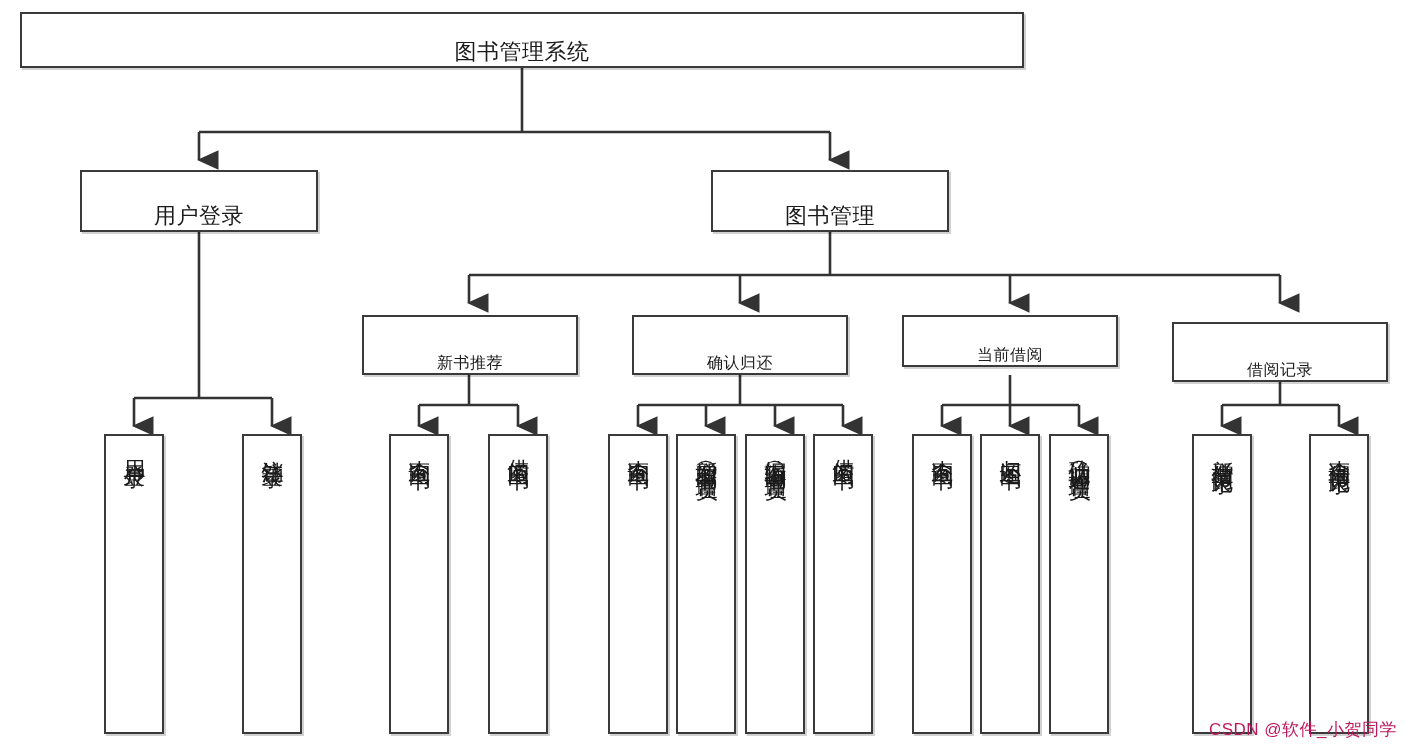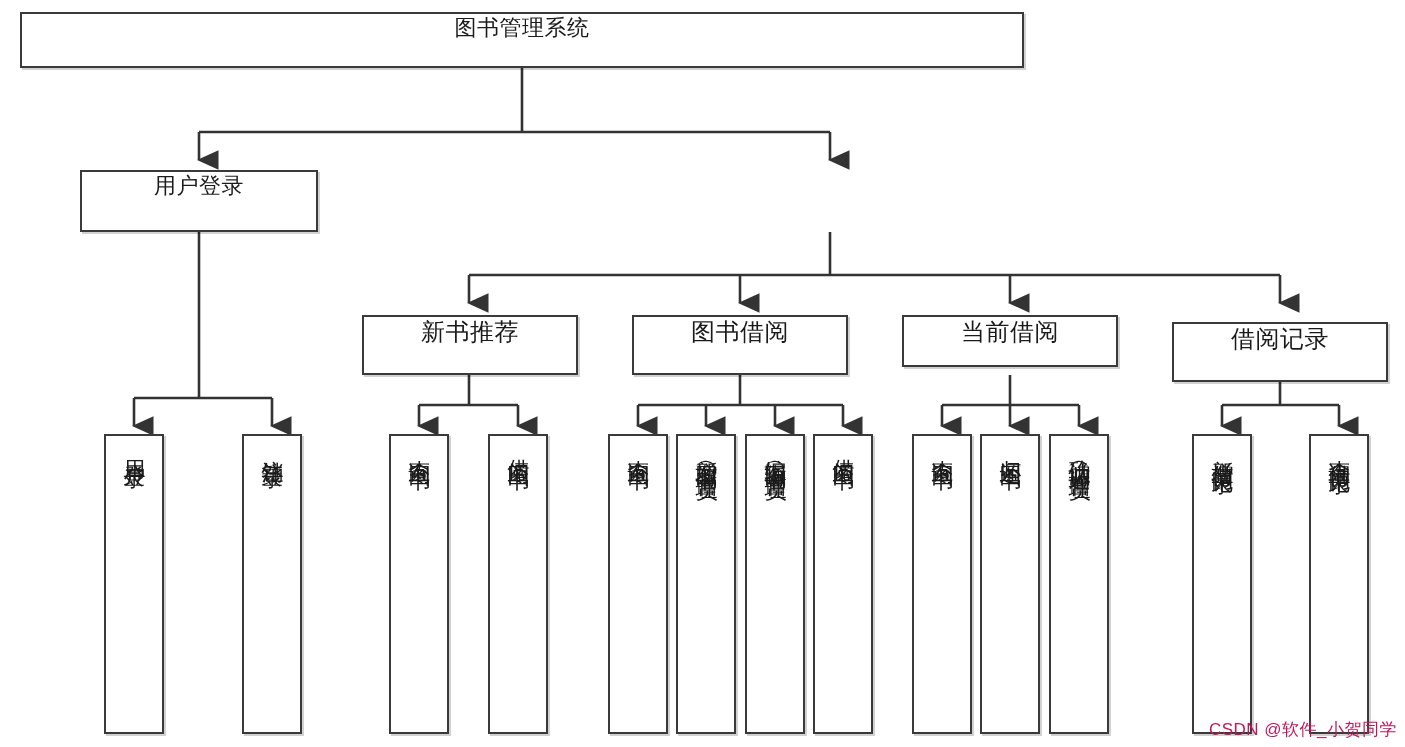--- a/index.html
+++ b/index.html
@@ -11,21 +11,21 @@
   }
   #diagram-root{position:relative;width:1405px;height:747px;background:#fff;}
   svg#wires{position:absolute;left:0;top:0;width:1405px;height:747px;}
 
   .node{
     position:absolute;
     box-sizing:border-box;
     background:#ffffff;
     border:2px solid #3a3a3a;
     display:flex;
-    align-items:flex-start;
+    align-items:flex-end;
     justify-content:center;
     box-shadow:2px 2px 0 rgba(0,0,0,0.18);
   }
   .node .lbl{
     color:#1a1a1a;
     font-size:21px;
     line-height:1.28;
     letter-spacing:0.5px;
     white-space:nowrap;
     text-align:center;
@@ -37,21 +37,21 @@
     line-height:1.22;
     letter-spacing:3px;
     white-space:normal;
   }
   .node.leaf{
     align-items:flex-start;
     padding-top:6px;
   }
   .node.root .lbl{font-size:22px;}
   .node.l2 .lbl{font-size:22px;}
-  .node.l3 .lbl{font-size:24px;}
+  .node.l3 .lbl{font-size:16px;}
 
   #watermark{
     position:absolute;
     right:8px;
     bottom:6px;
     font-size:17px;
     color:#be185d;
     letter-spacing:0.5px;
     white-space:nowrap;
     pointer-events:none;
@@ -112,26 +112,29 @@
     </g>
   </svg>
 
   <div class="node root" style="left:20px;top:12px;width:1004px;height:56px;">
     <span class="lbl">图书管理系统</span>
   </div>
 
   <div class="node l2" style="left:80px;top:170px;width:238px;height:62px;">
     <span class="lbl">用户登录</span>
   </div>
+  <div class="node l2" style="left:711px;top:170px;width:238px;height:62px;">
+    <span class="lbl">图书管理</span>
+  </div>
 
   <div class="node l3" style="left:362px;top:315px;width:216px;height:60px;">
     <span class="lbl">新书推荐</span>
   </div>
   <div class="node l3" style="left:632px;top:315px;width:216px;height:60px;">
-    <span class="lbl">图书借阅</span>
+    <span class="lbl">确认归还</span>
   </div>
   <div class="node l3" style="left:902px;top:315px;width:216px;height:52px;">
     <span class="lbl">当前借阅</span>
   </div>
   <div class="node l3" style="left:1172px;top:322px;width:216px;height:60px;">
     <span class="lbl">借阅记录</span>
   </div>
 
   <div class="node leaf" style="left:104px;top:434px;width:60px;height:300px;">
     <span class="lbl">用户登录</span>

